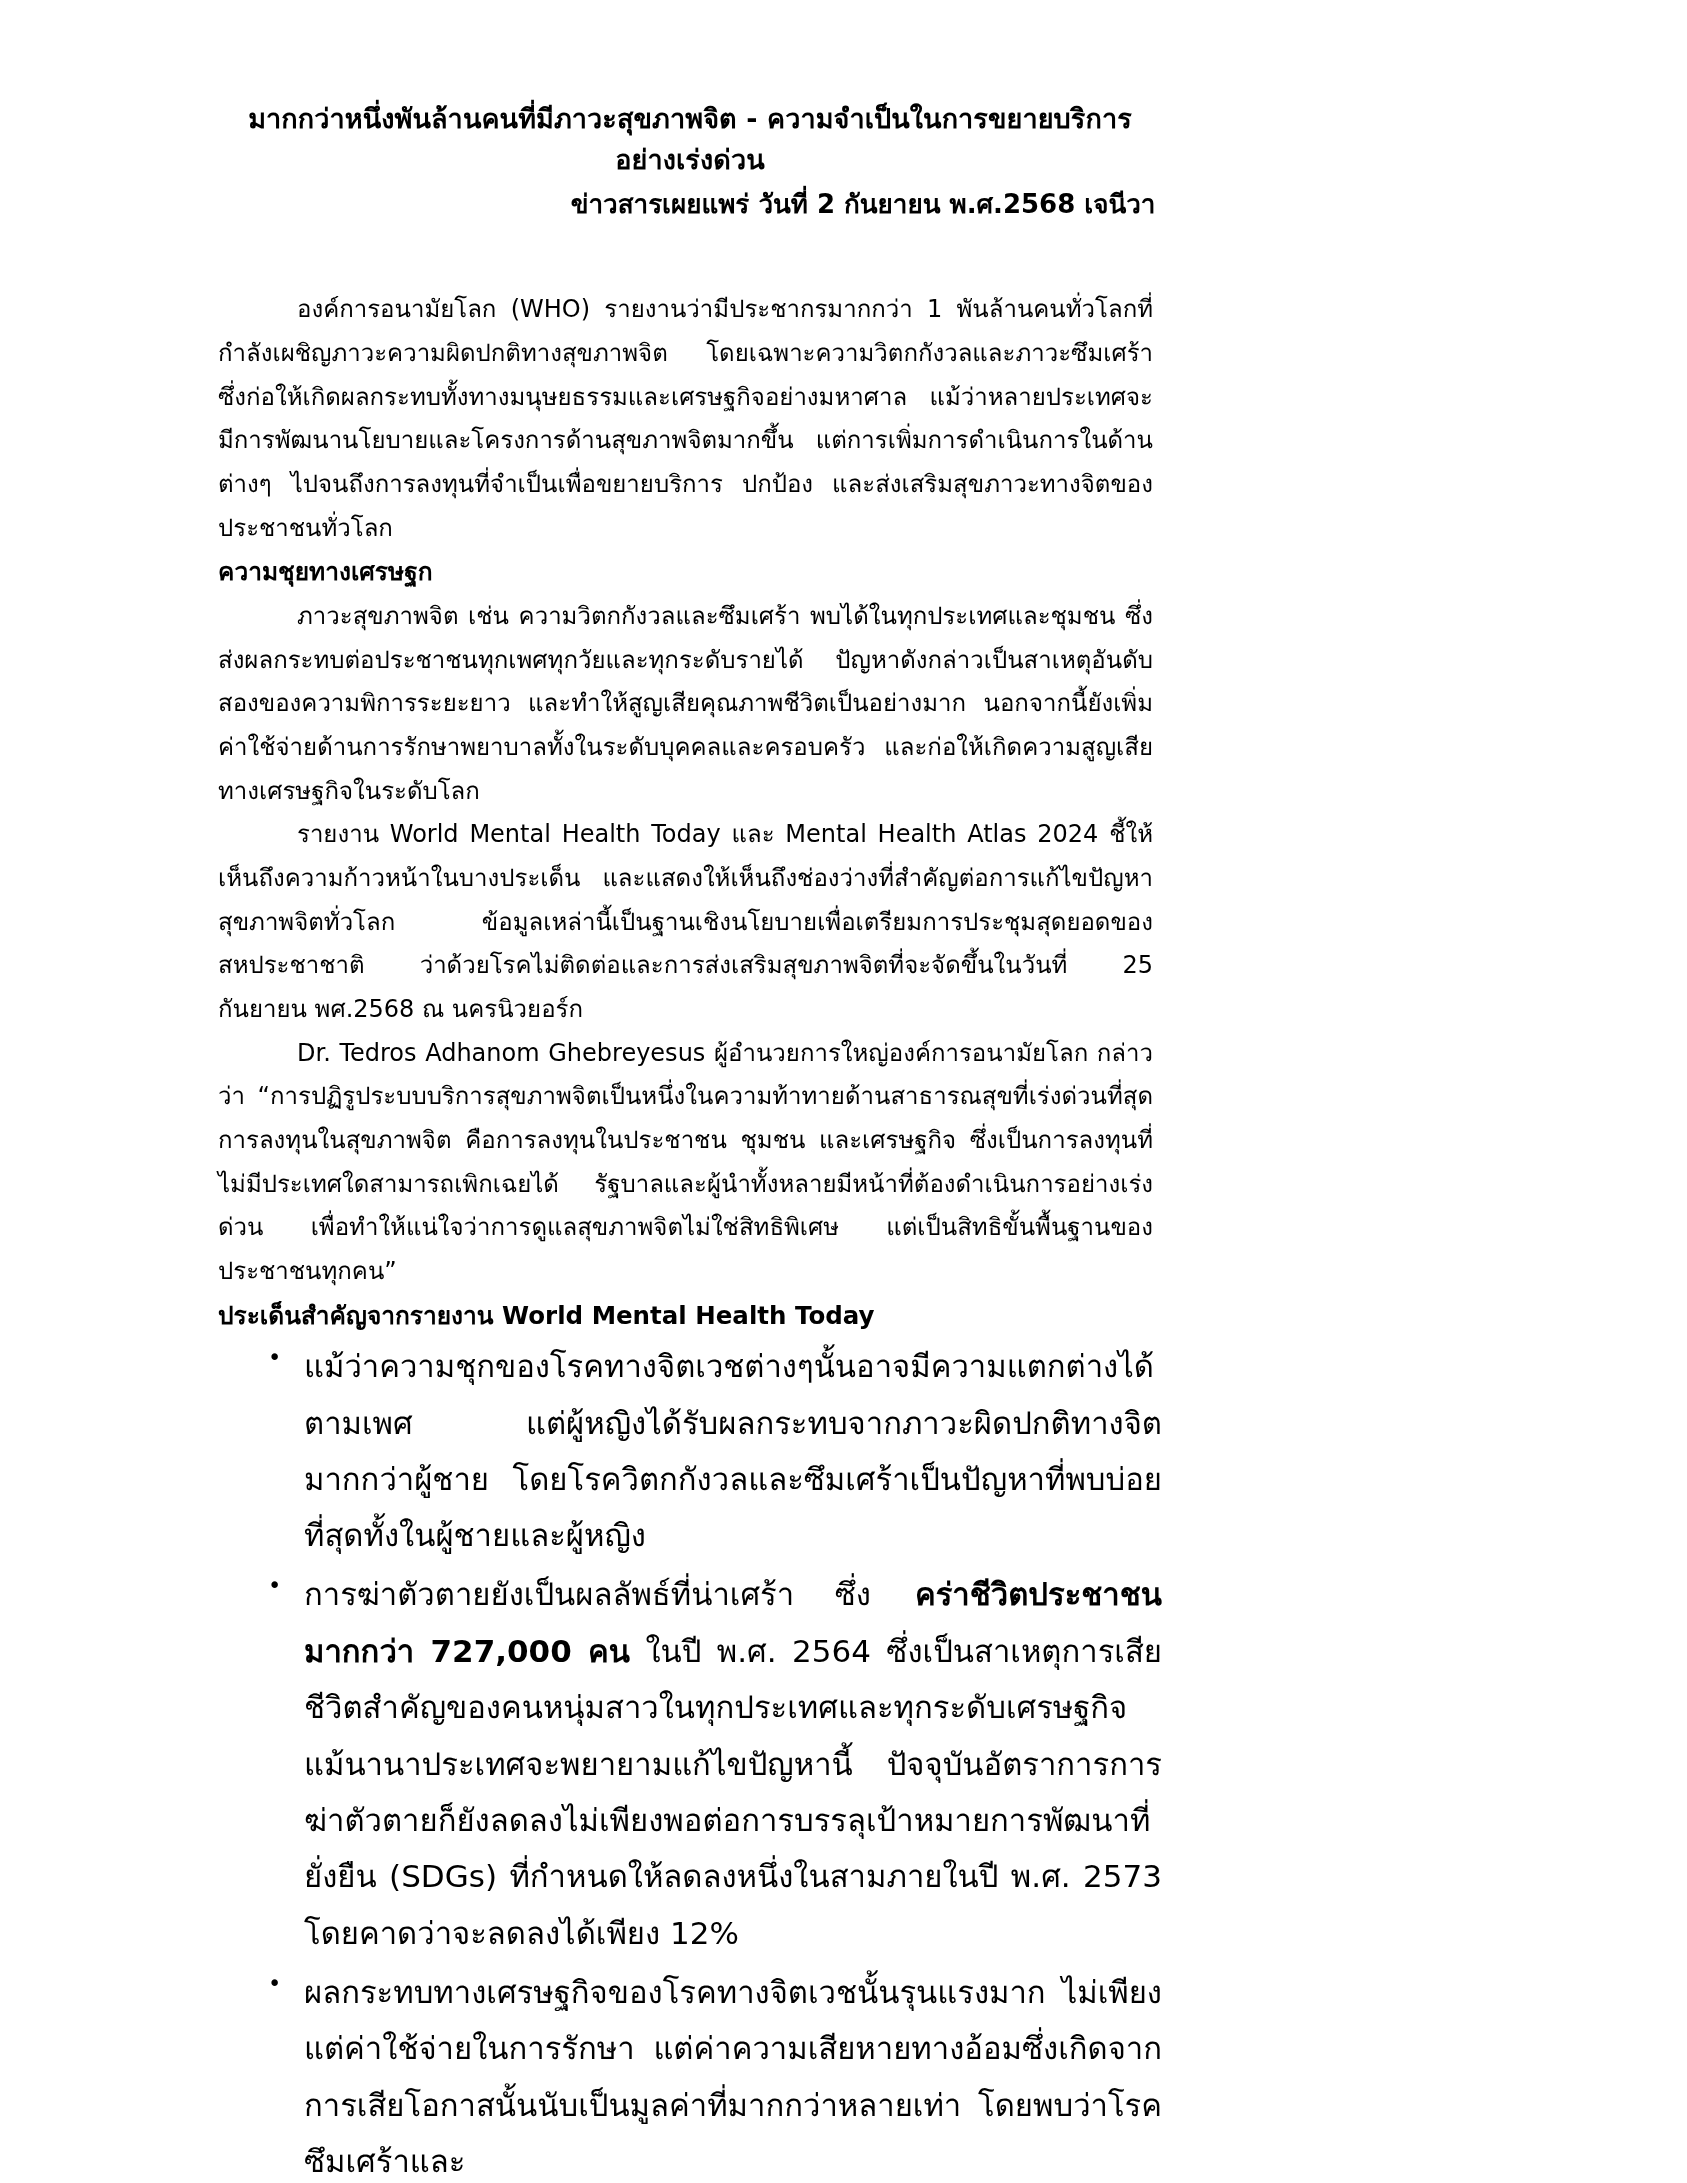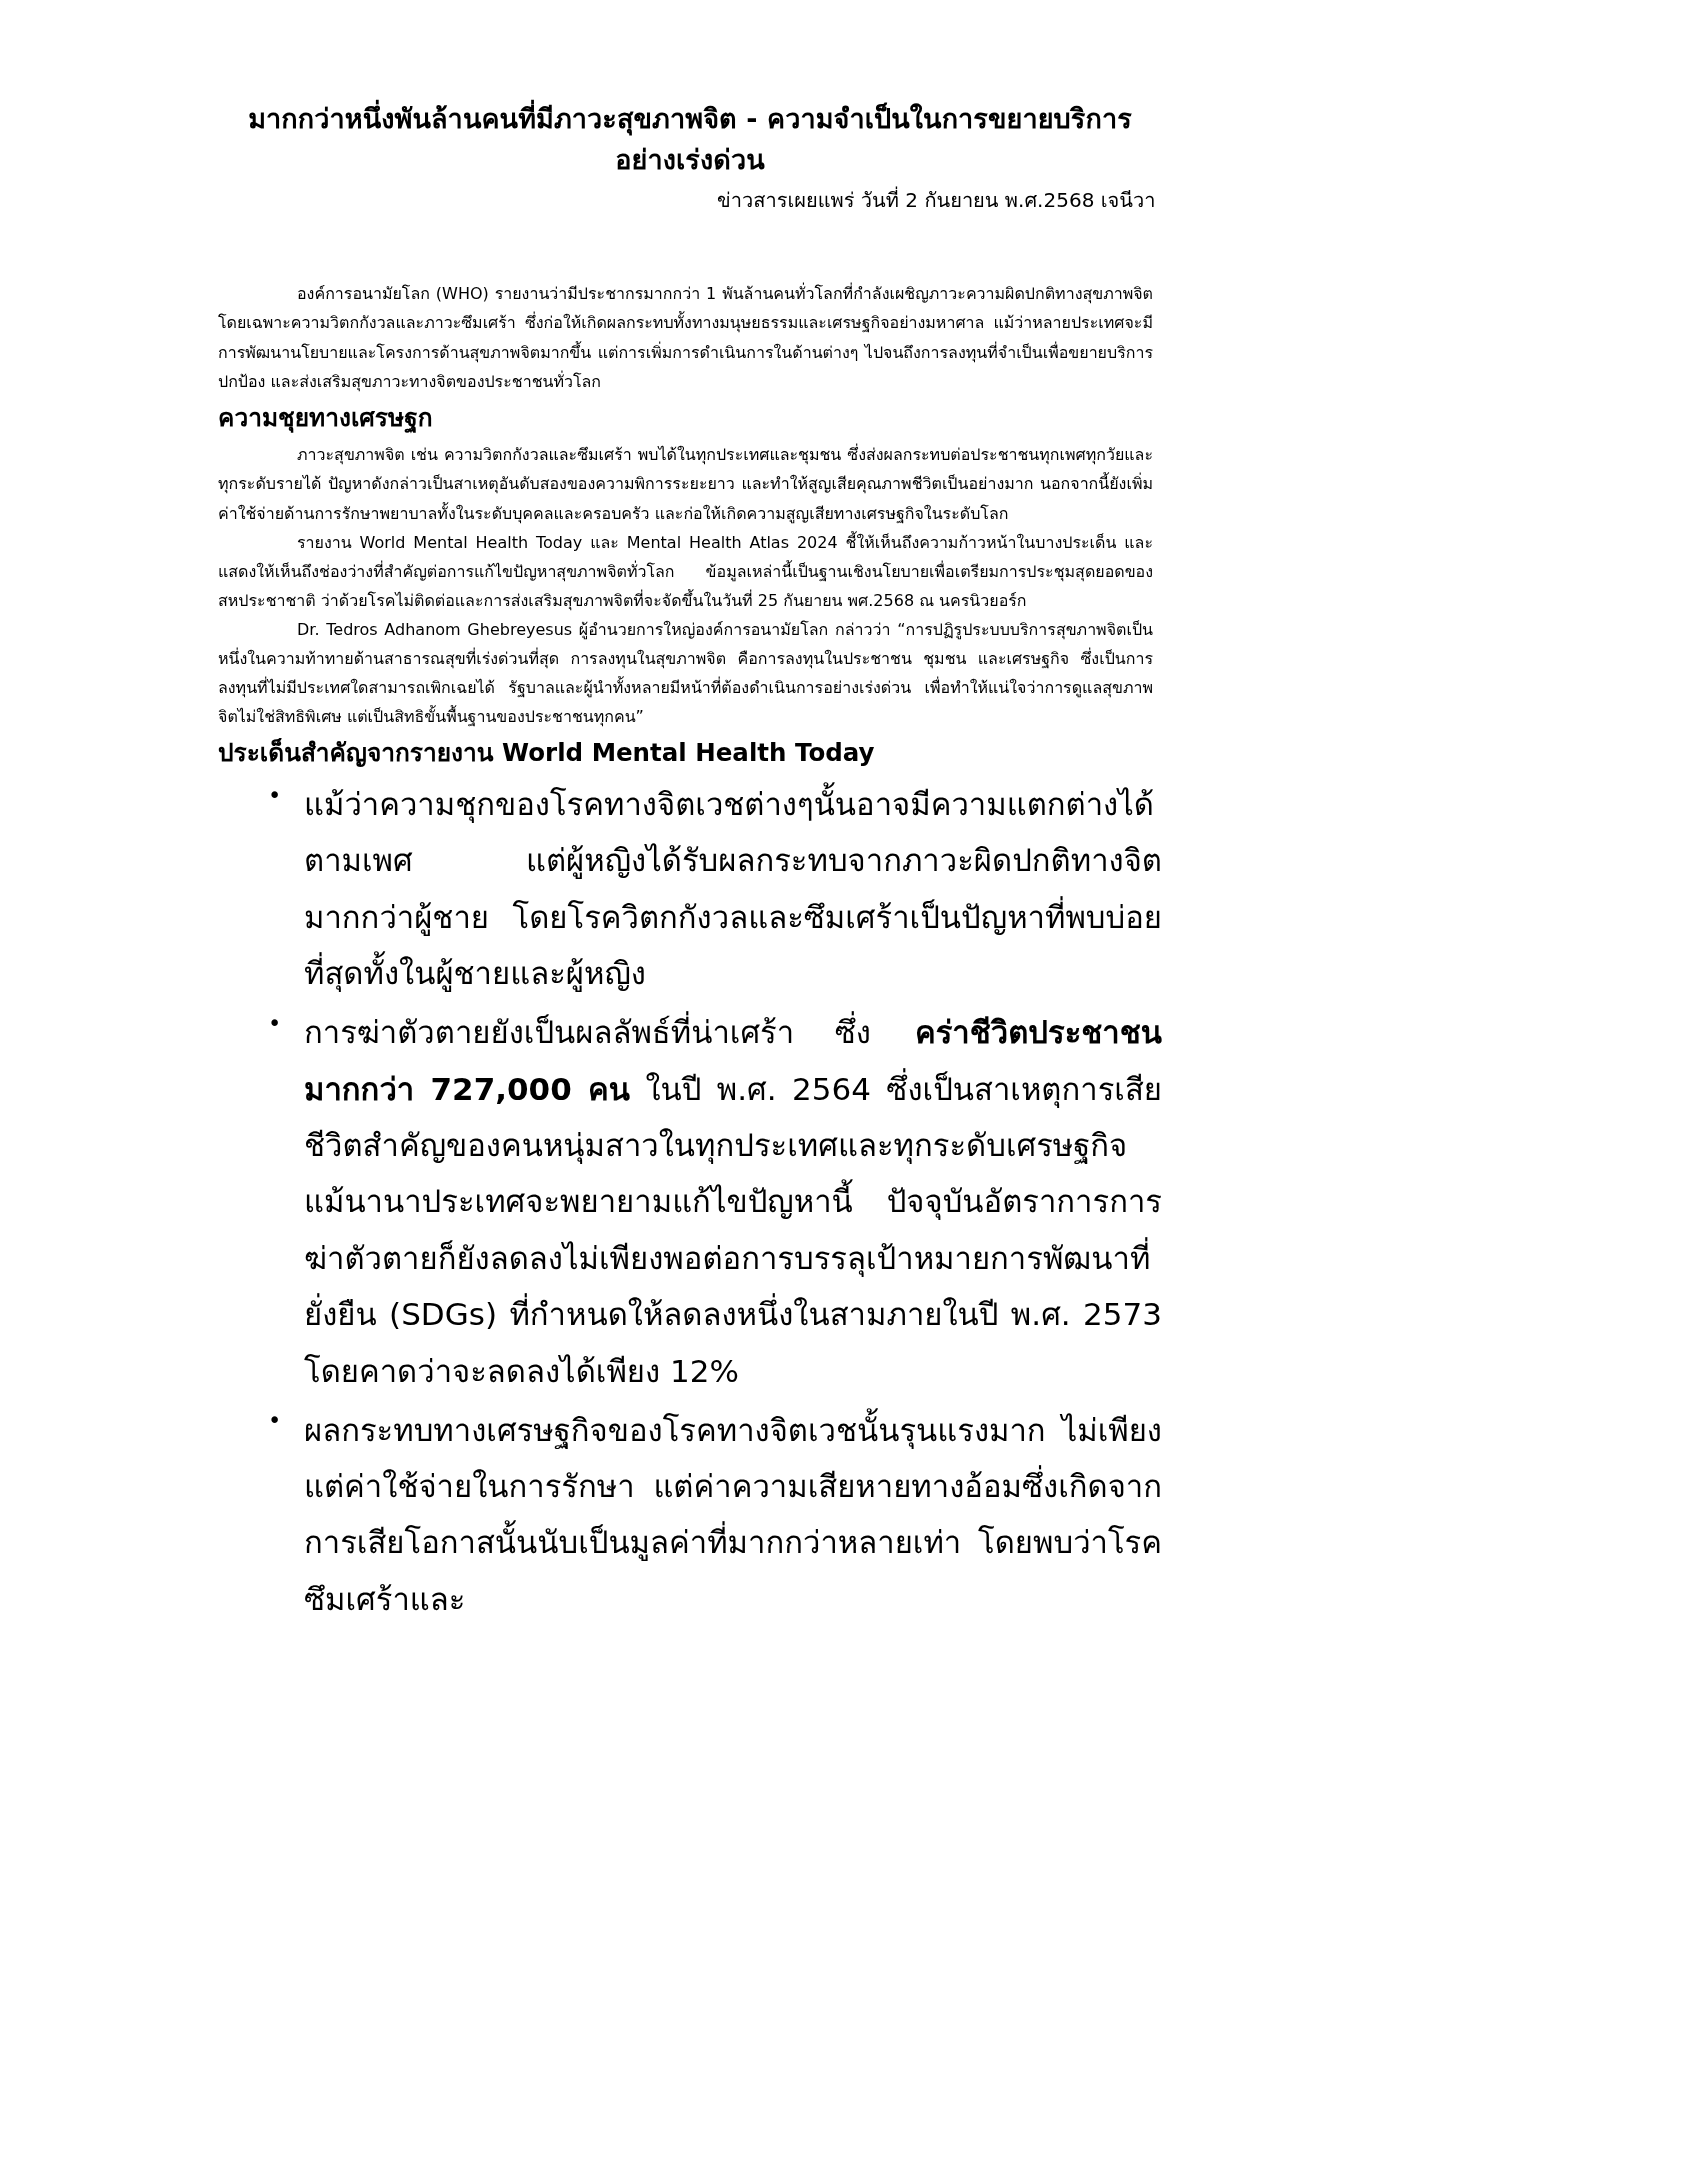--- a/index.html
+++ b/index.html
@@ -19,31 +19,31 @@
   .doc-title {
     text-align: center;
     font-size: 27px;
     font-weight: bold;
     line-height: 1.5;
     margin: 0 0 2.6px 0;
     letter-spacing: 0.1px;
   }
   .doc-subtitle {
     text-align: right;
-    font-size: 20px;
-    font-weight: normal;
+    font-size: 26px;
+    font-weight: bold;
     line-height: 1.5;
     margin: 5.3px 0 0 0;
     padding-right: 6.6px;
   }
   .body-block {
     margin-top: 64px;
   }
   p.para {
-    font-size: 16px;
+    font-size: 24px;
     line-height: 1.82;
     margin: 0 9px 0 0;
     text-align: justify;
     text-justify: inter-word;
     text-indent: 79px;
   }
   p.para + p.para {
     margin-top: 0;
   }
   h2.section-head {

